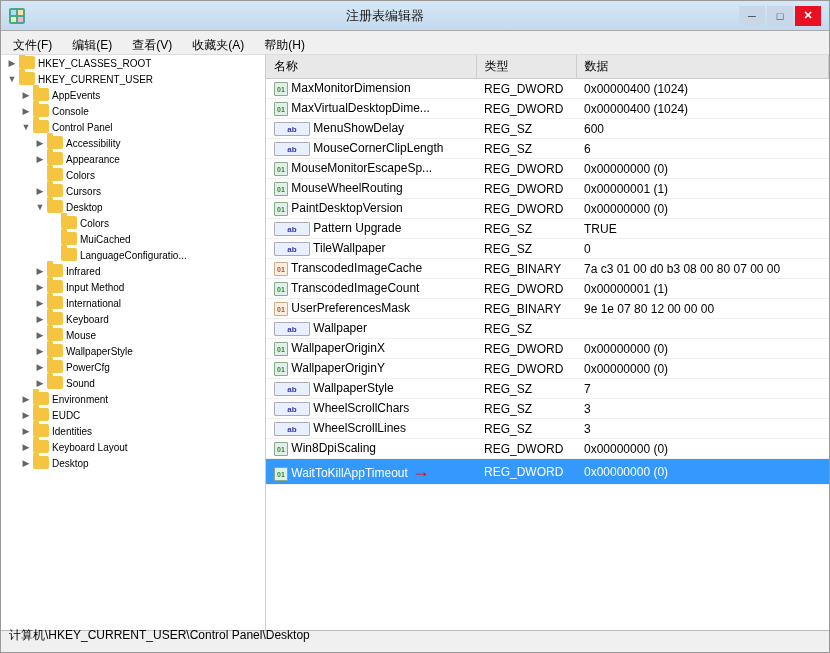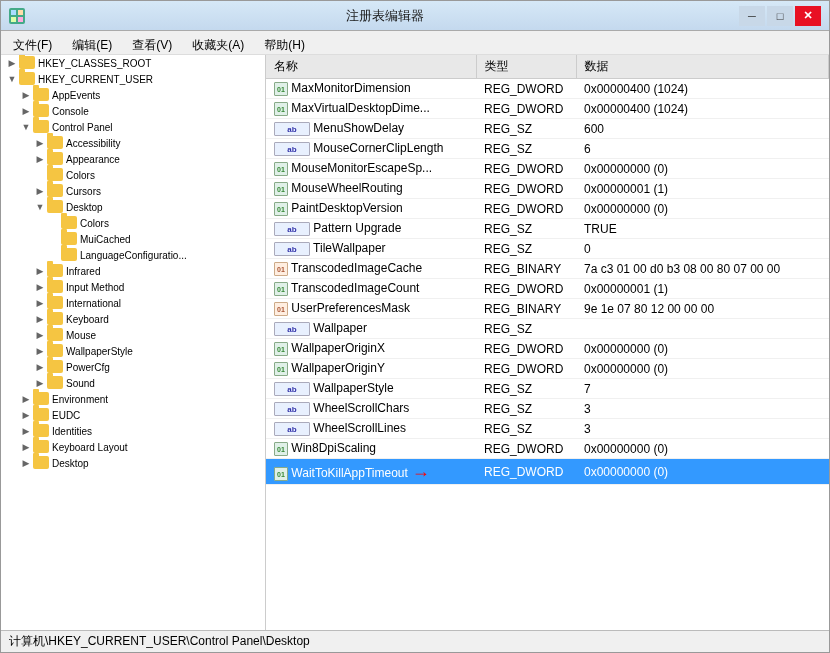--- a/index.html
+++ b/index.html
@@ -207,21 +207,21 @@
       line-height: 13px;
       border-radius: 1px;
       display: inline-block;
       width: 14px;
       height: 14px;
     }
     .status-bar {
       height: 22px;
       border-top: 1px solid #bbb;
       display: flex;
-      align-items: center;
+      align-items: flex-end;
       padding: 8px 8px;
       background: #f0f0f0;
       font-size: 12px;
     }
     
     .left-panel::-webkit-scrollbar,
     .right-panel::-webkit-scrollbar { width: 14px; height: 14px; }
     .left-panel::-webkit-scrollbar-track,
     .right-panel::-webkit-scrollbar-track { background: #f0f0f0; }
     .left-panel::-webkit-scrollbar-thumb,

